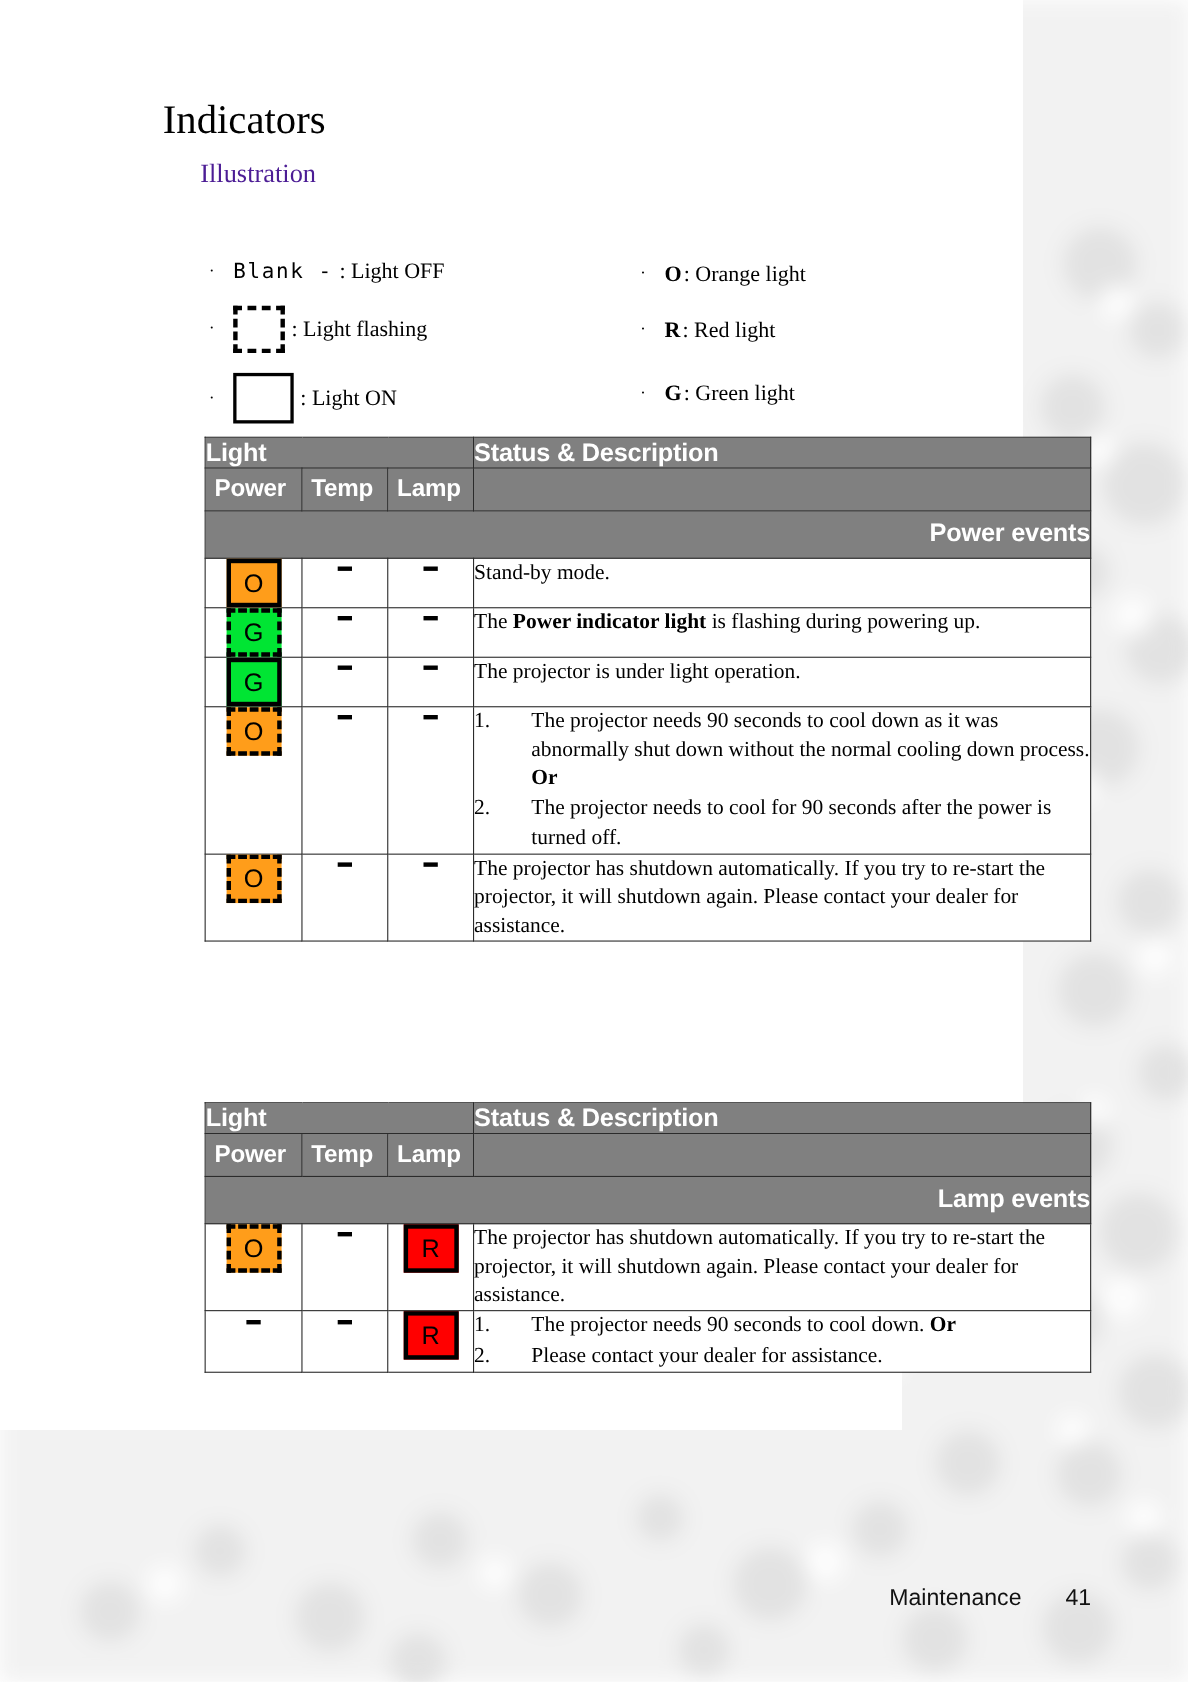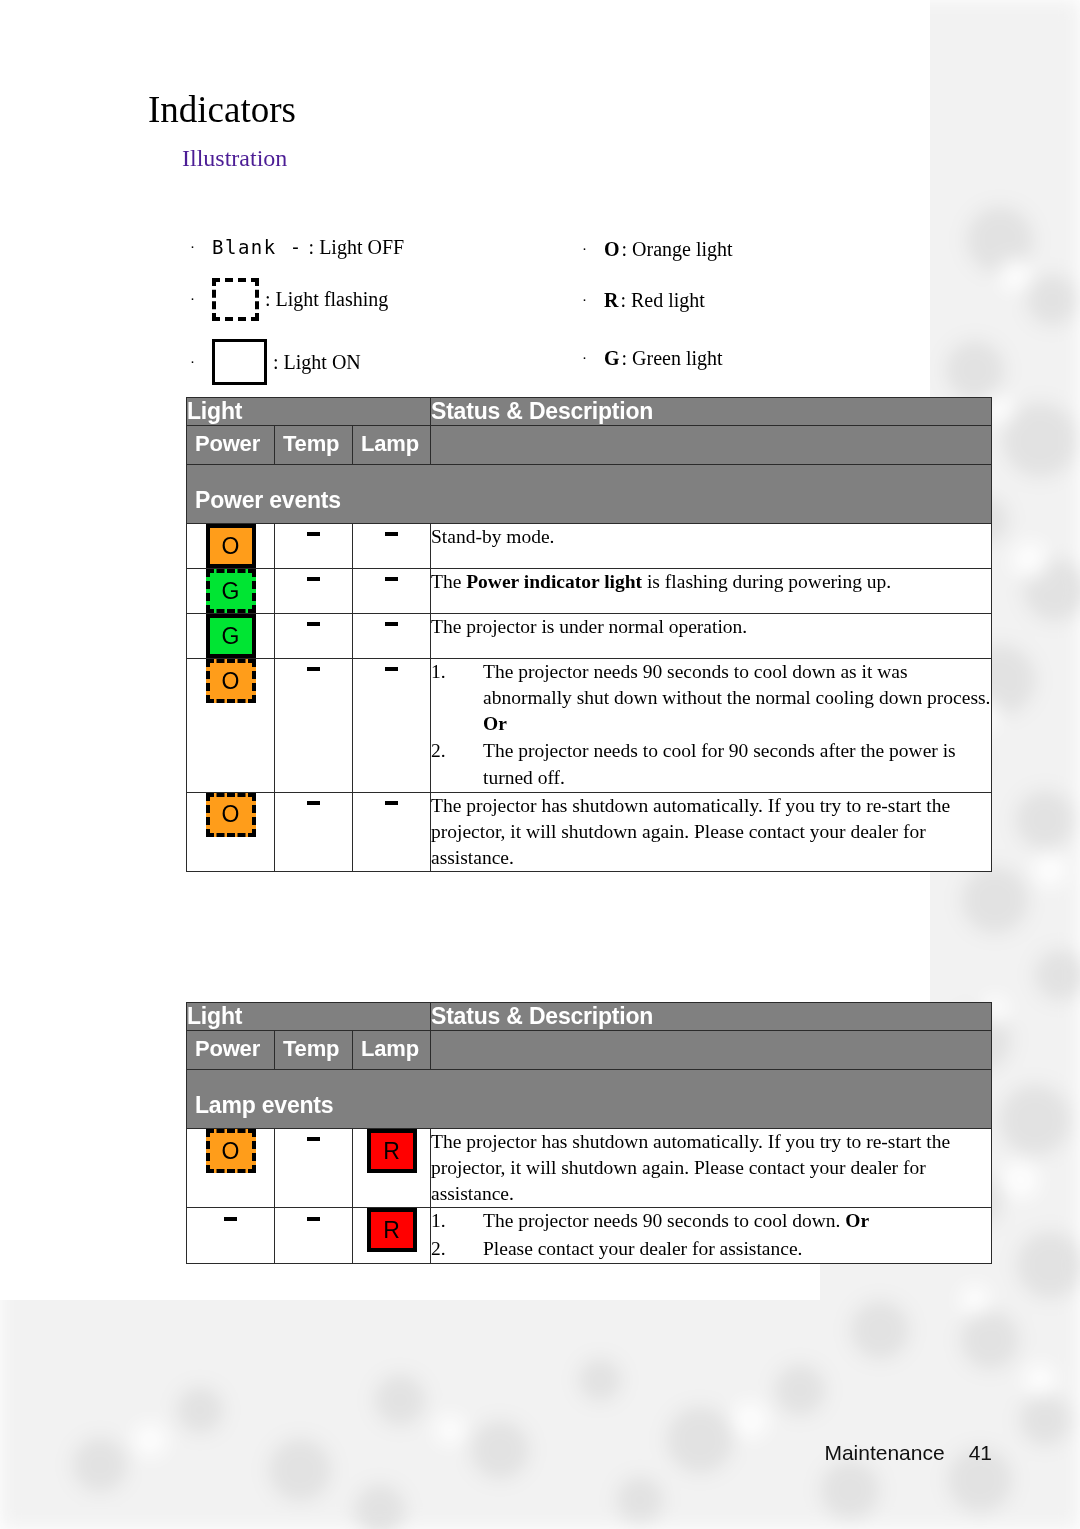--- a/index.html
+++ b/index.html
@@ -147,21 +147,21 @@
     background: #808080;
     color: #ffffff;
     font-family: "Liberation Sans", sans-serif;
     font-weight: bold;
     font-size: 23px;
     text-align: left;
     padding: 7px 0 9px 8px;
     letter-spacing: -0.2px;
   }
   .hdr.sub { font-size: 22px; padding: 5px 0 7px 8px; }
-  .hdr.events { font-size: 23px; padding: 22px 0 9px 8px; }
+  .hdr.events { font-size: 23px; padding: 6px 0 9px 8px; text-align: right; }
 
   col.c-power { width: 88px; }
   col.c-temp  { width: 78px; }
   col.c-lamp  { width: 78px; }
   col.c-desc  { width: 561px; }
 
   .cell-light {
     text-align: center;
     vertical-align: middle;
     background: #fff;
@@ -220,21 +220,21 @@
     line-height: 1.34;
   }
 
   
   .footer {
     position: absolute;
     top: 1441px;
     right: 88px;
     display: flex;
     align-items: baseline;
-    gap: 24px;
+    gap: 40px;
     font-family: "Liberation Sans", sans-serif;
     font-size: 21px;
     color: #111;
     z-index: 3;
   }
 </style>
 </head>
 <body>
 
 <svg id="bubble-texture" width="1080" height="1529" viewBox="0 0 1080 1529" xmlns="http://www.w3.org/2000/svg">
@@ -387,21 +387,21 @@
         <tr>
           <td class="cell-light"><span class="chip dashed green">G</span></td>
           <td class="cell-light"><span class="dash-mark"></span></td>
           <td class="cell-light"><span class="dash-mark"></span></td>
           <td class="cell-desc">The <b>Power indicator light</b> is flashing during powering up.</td>
         </tr>
         <tr>
           <td class="cell-light"><span class="chip solid green">G</span></td>
           <td class="cell-light"><span class="dash-mark"></span></td>
           <td class="cell-light"><span class="dash-mark"></span></td>
-          <td class="cell-desc">The projector is under normal operation.</td>
+          <td class="cell-desc">The projector is under light operation.</td>
         </tr>
         <tr>
           <td class="cell-light"><span class="chip dashed orange">O</span></td>
           <td class="cell-light"><span class="dash-mark"></span></td>
           <td class="cell-light"><span class="dash-mark"></span></td>
           <td class="cell-desc">
             <ul class="num-list">
               <li>
                 <span class="num">1.</span>
                 <span class="txt">The projector needs 90 seconds to cool down as it was abnormally shut down without the normal cooling down process. <b>Or</b></span>

